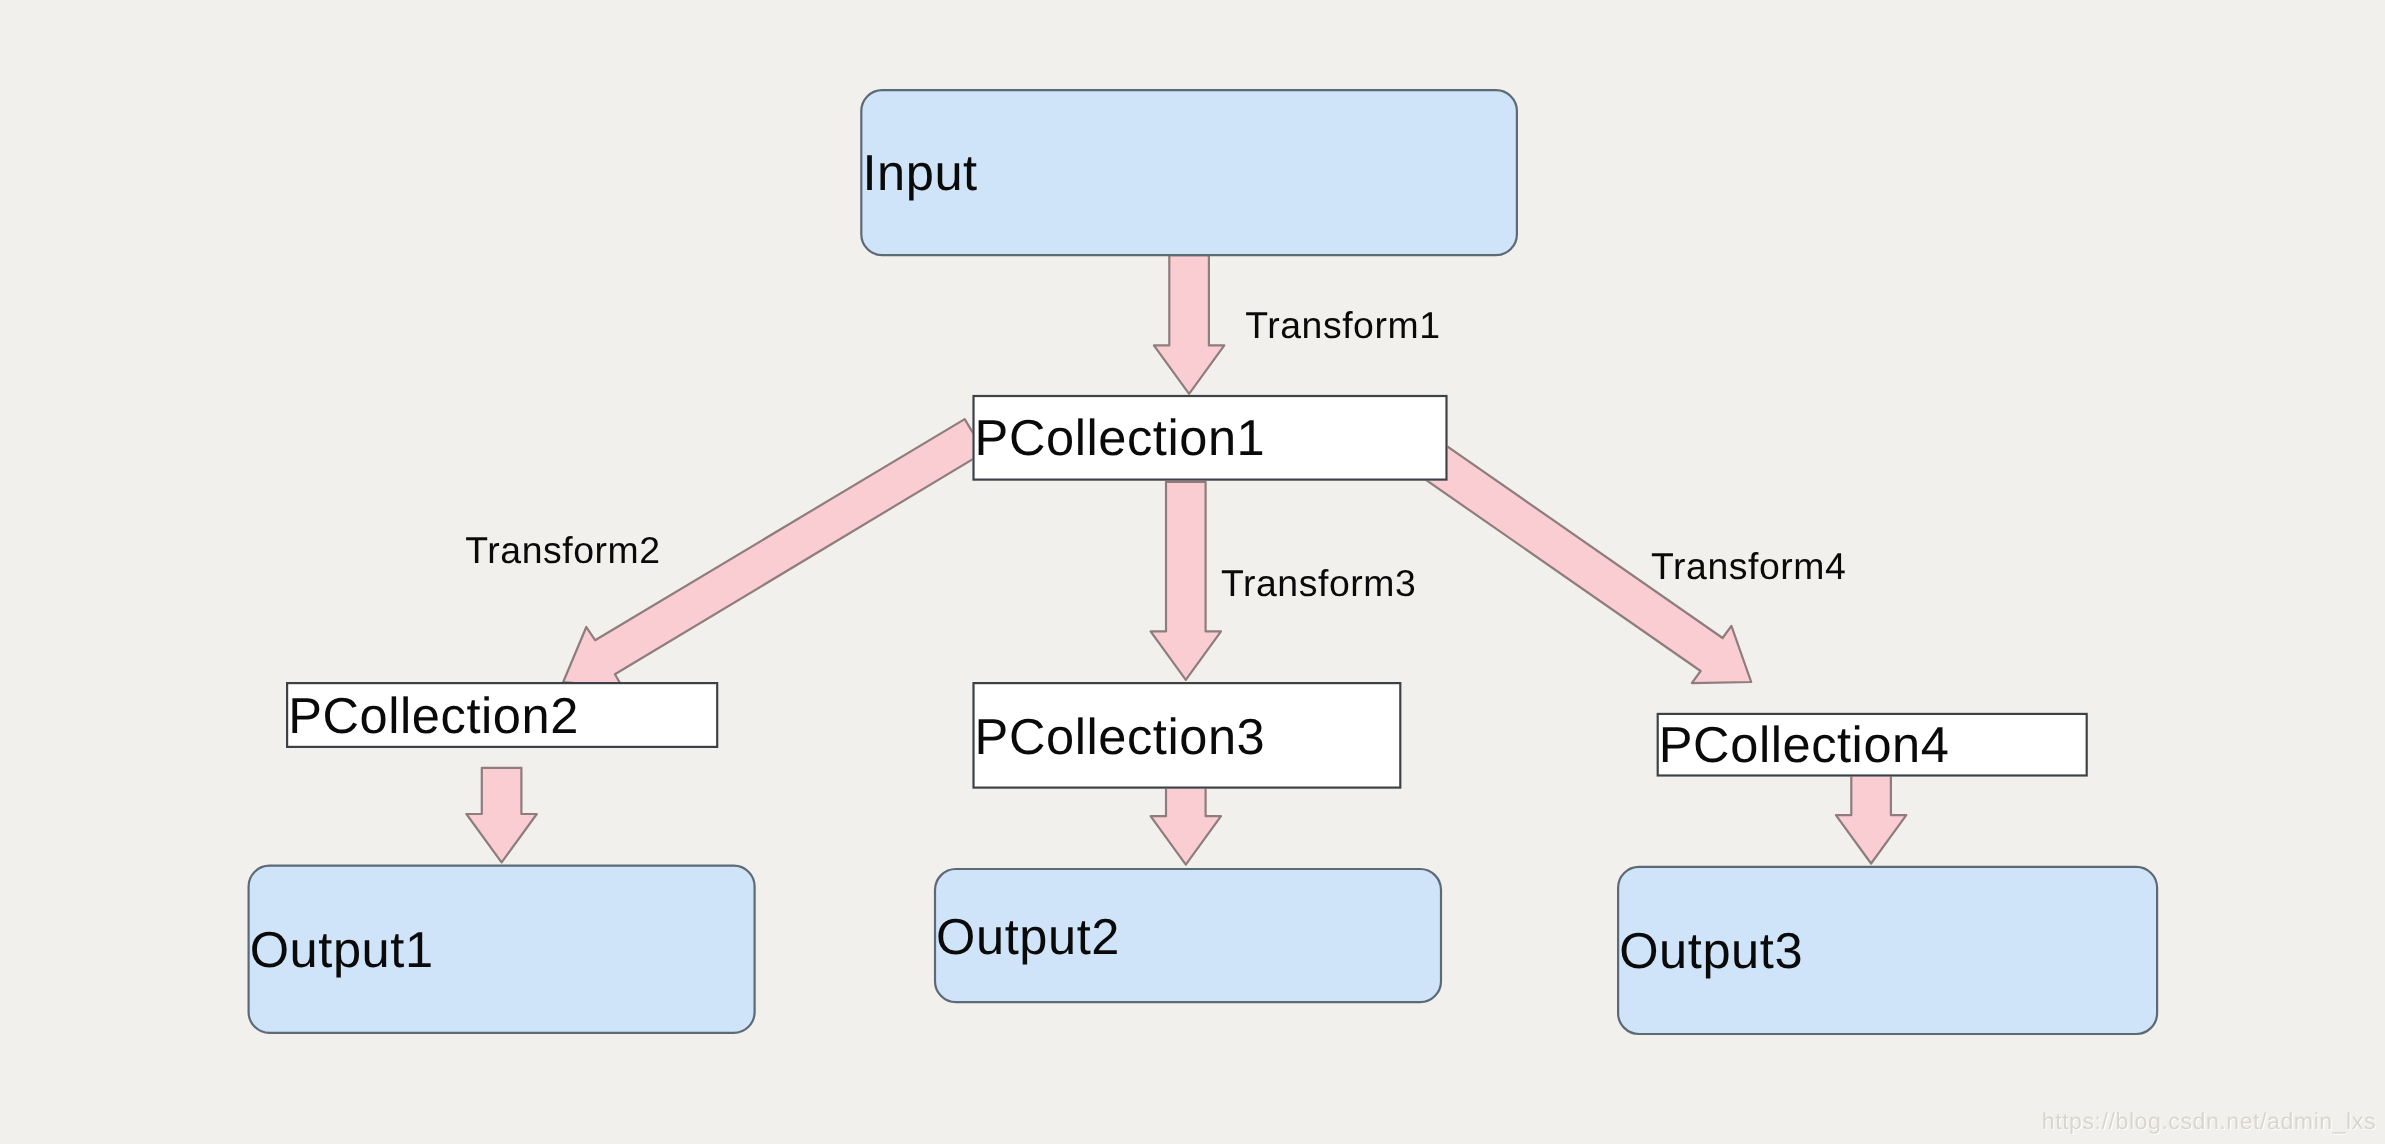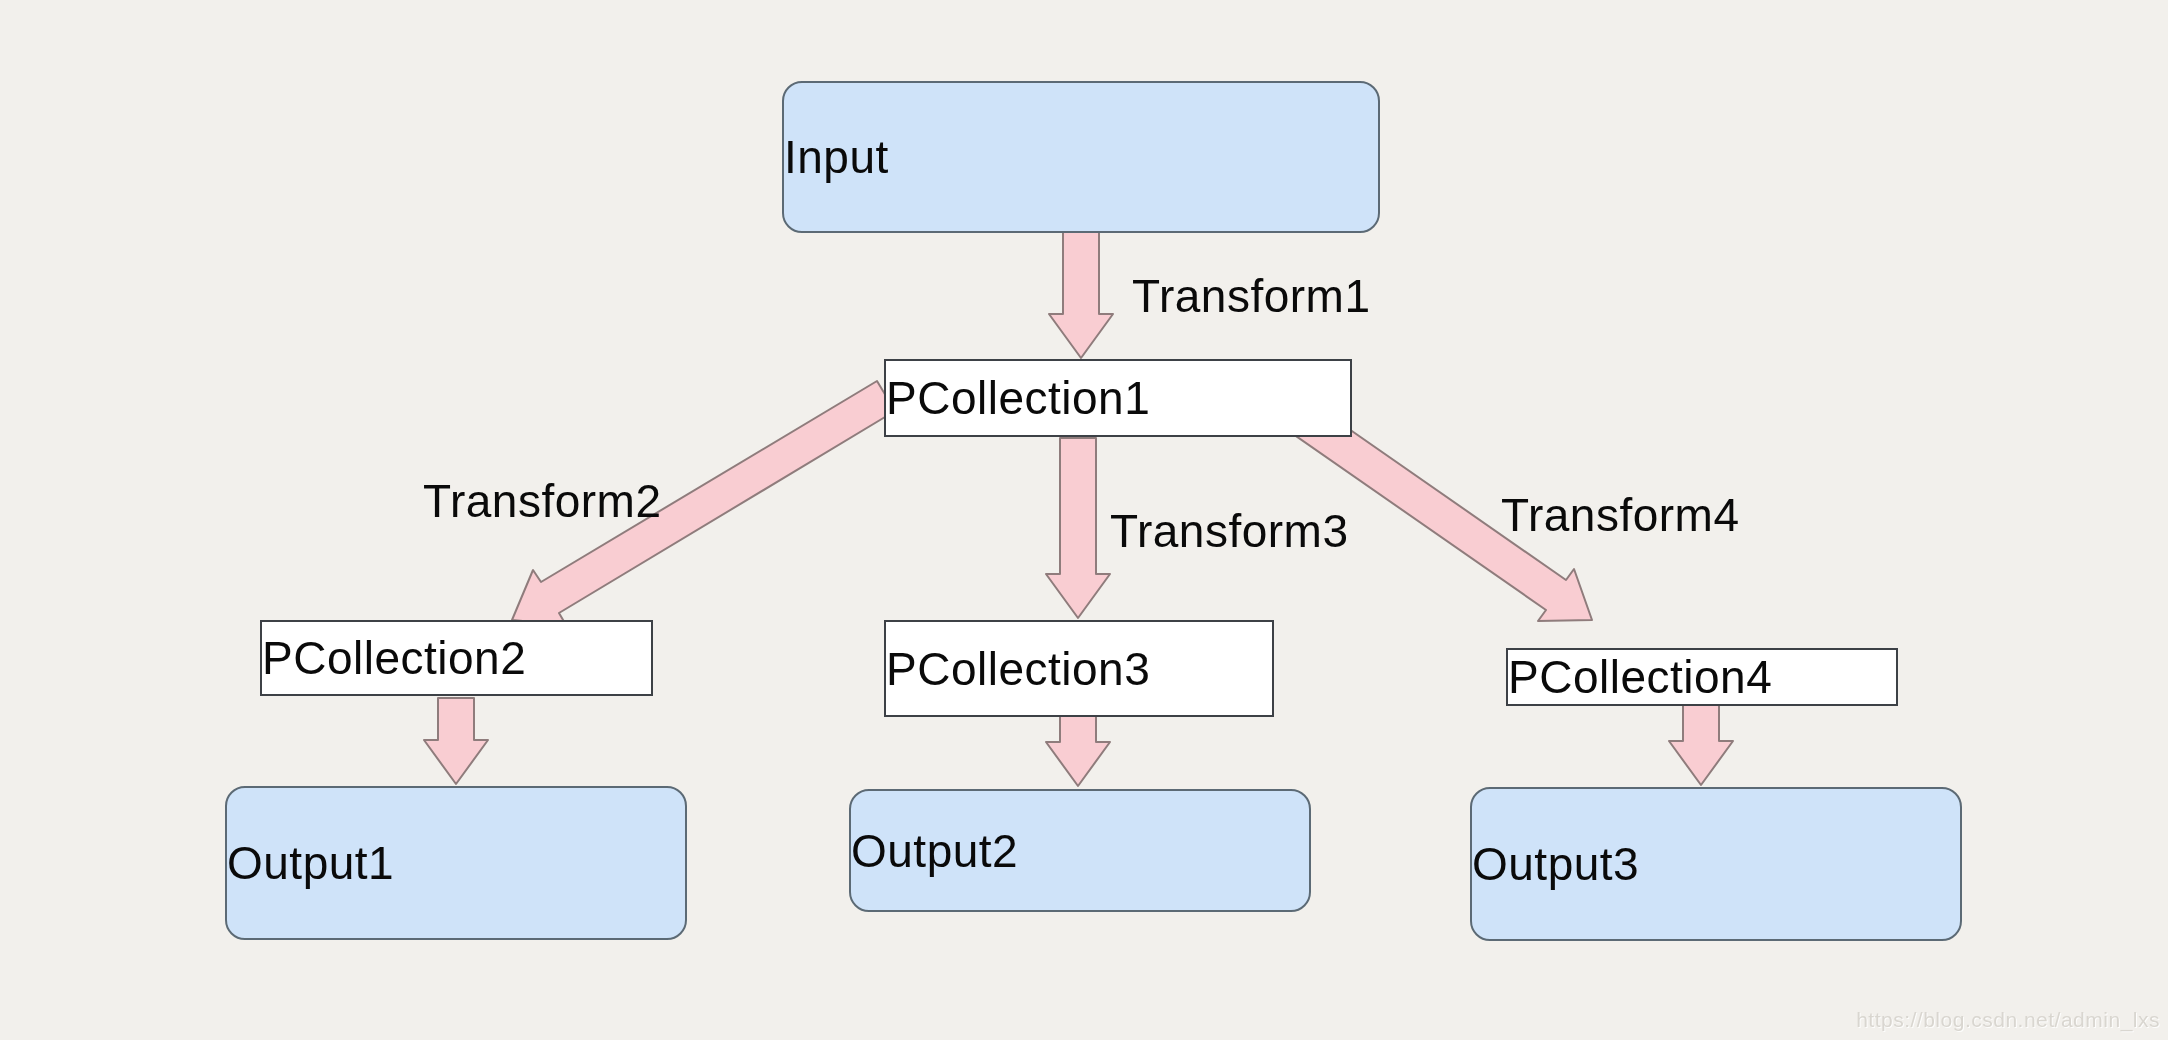--- a/index.html
+++ b/index.html
@@ -54,21 +54,21 @@
     border:2px solid var(--node-border-blue);
     border-radius:20px;
   }
   .node.white{
     background:var(--node-fill-white);
     border:2px solid var(--node-border-white);
     border-radius:0;
   }
   .edge-label{
     position:absolute;
-    font-size:46px;
+    font-size:34px;
     line-height:52px;
     color:var(--label-text);
     letter-spacing:0.5px;
     white-space:nowrap;
     text-align:center;
   }
   .watermark{
     position:absolute;
     right:8px;
     bottom:8px;
@@ -90,25 +90,25 @@
     <polygon points="1280,381 1566,580 1574,569 1592,620 1538,621 1546,610 1260,411"></polygon>
     <polygon points="438,698 474,698 474,740 488,740 456,784 424,740 438,740"></polygon>
     <polygon points="1060,700 1096,700 1096,742 1110,742 1078,786 1046,742 1060,742"></polygon>
     <polygon points="1683,701 1719,701 1719,741 1733,741 1701,785 1669,741 1683,741"></polygon>
   </svg>
 
   <div class="node blue" style="left:782px;top:81px;width:598px;height:152px">
     <span>Input</span>
   </div>
 
-  <div class="node white" style="left:884px;top:359px;width:468px;height:78px">
+  <div class="node white" style="left:884px;top:359px;width:432px;height:78px">
     <span>PCollection1</span>
   </div>
 
-  <div class="node white" style="left:260px;top:620px;width:393px;height:76px">
+  <div class="node white" style="left:260px;top:620px;width:393px;height:60px">
     <span>PCollection2</span>
   </div>
 
   <div class="node white" style="left:884px;top:620px;width:390px;height:97px">
     <span>PCollection3</span>
   </div>
 
   <div class="node white" style="left:1506px;top:648px;width:392px;height:58px">
     <span>PCollection4</span>
   </div>

